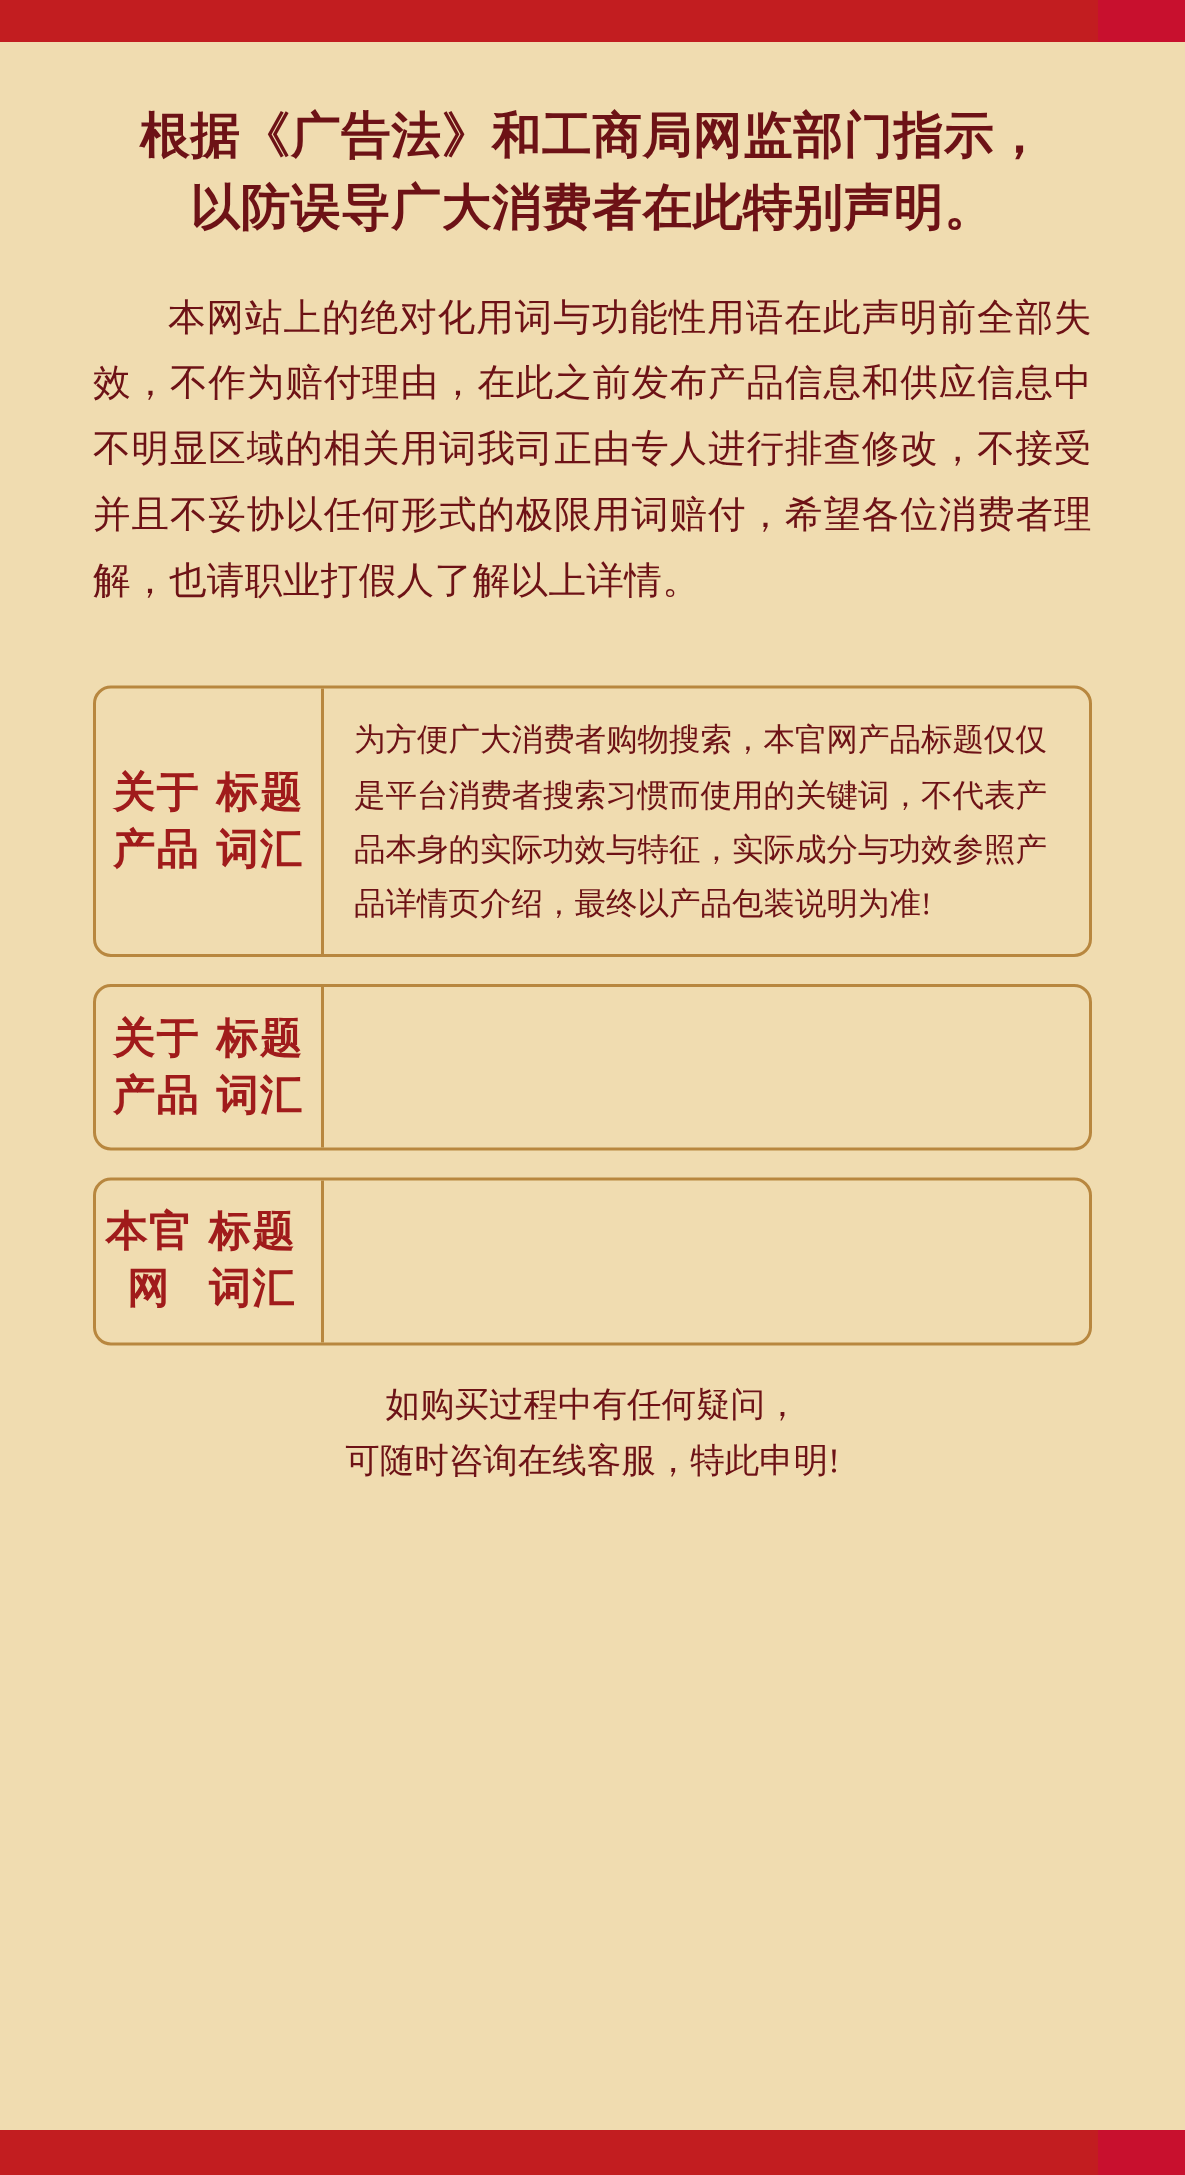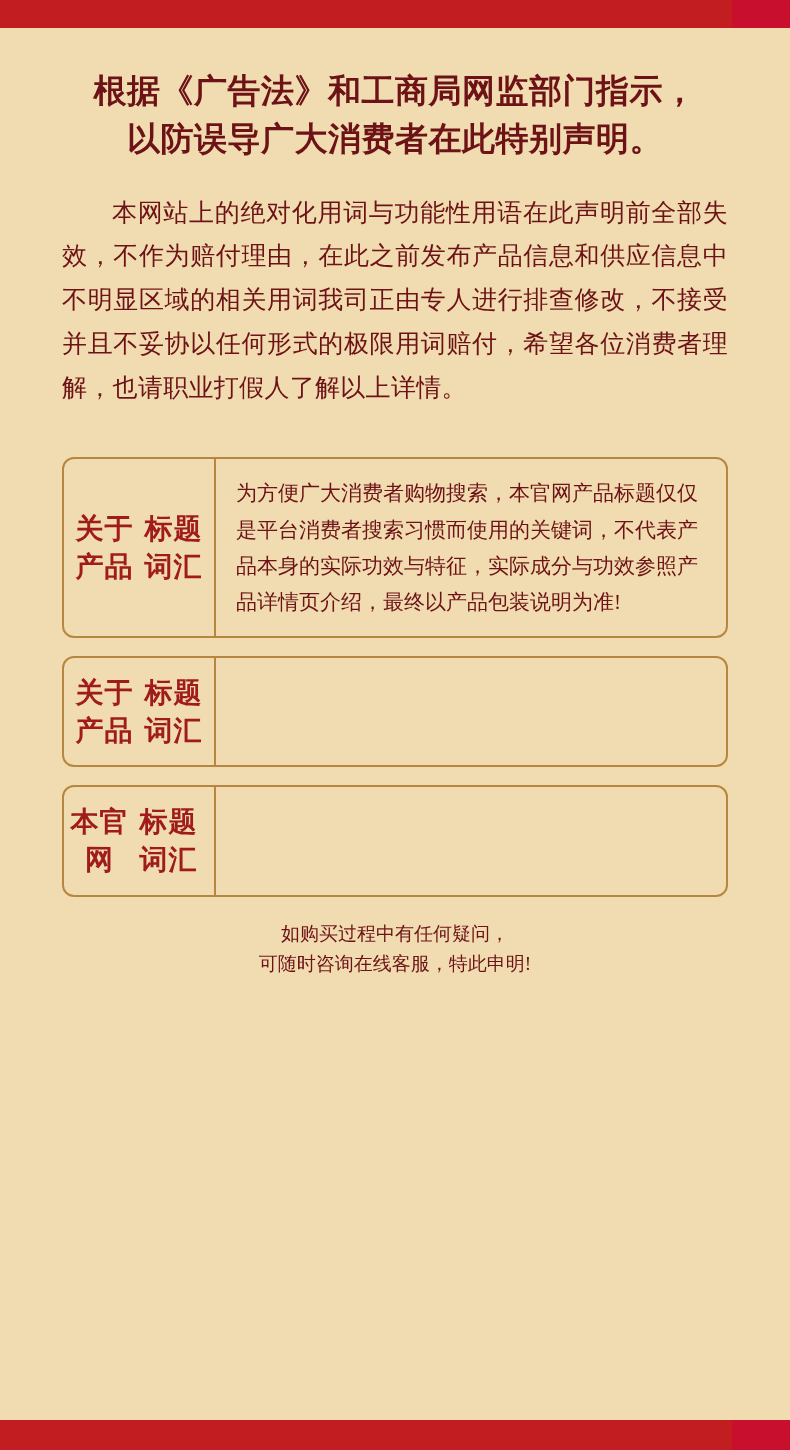--- a/index.html
+++ b/index.html
@@ -91,21 +91,21 @@
     padding: 16px 28px 16px 20px;
     text-align: justify;
     text-justify: inter-ideograph;
     box-sizing: border-box;
     display: flex;
     align-items: center;
   }
   .footer {
     margin-top: 22px;
     color: #6d1216;
-    font-size: 19px;
+    font-size: 23px;
     line-height: 1.6;
     text-align: center;
   }
   .footer .f2 {
     display: block;
   }
 </style>
 </head>
 <body>
 

